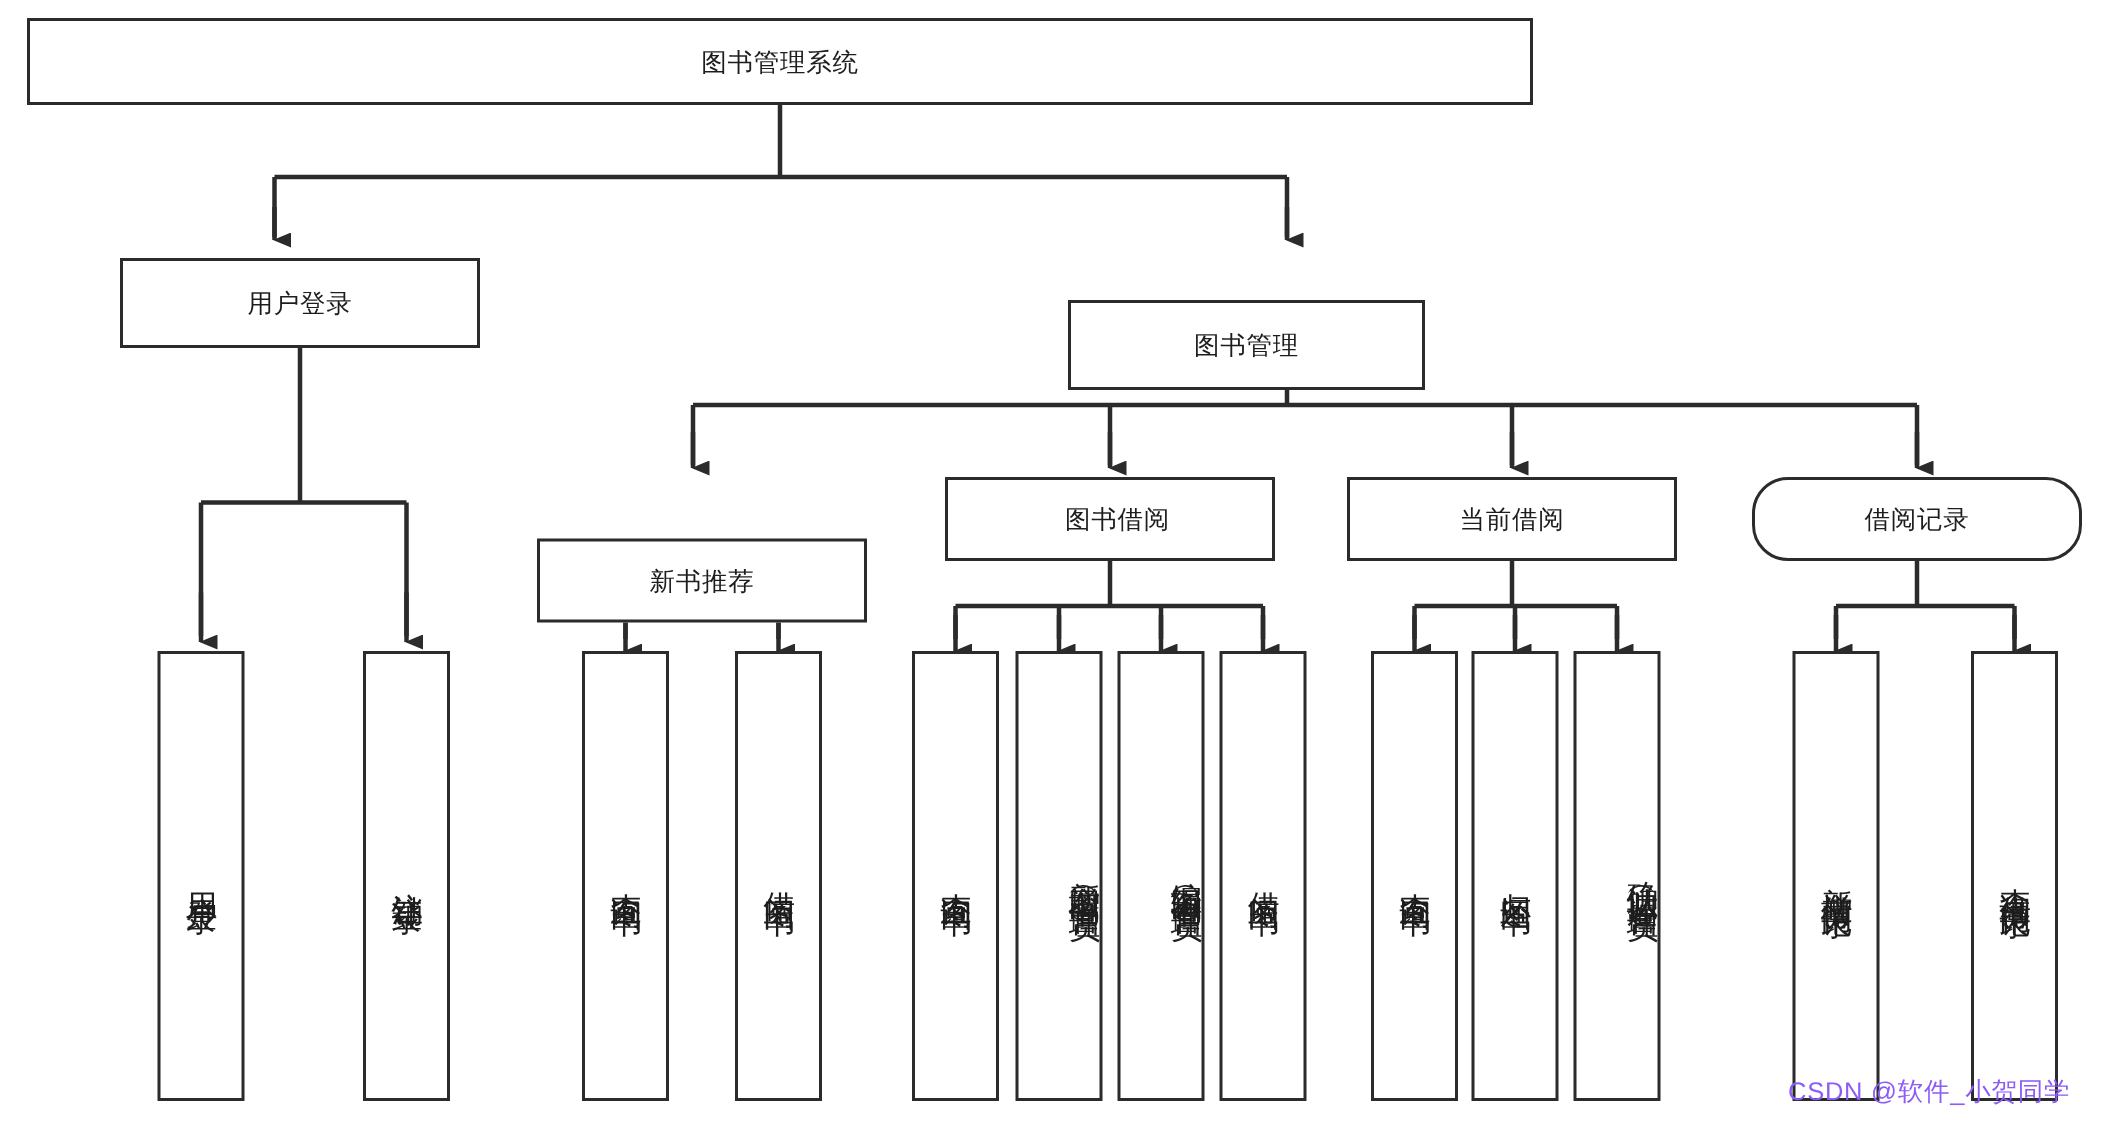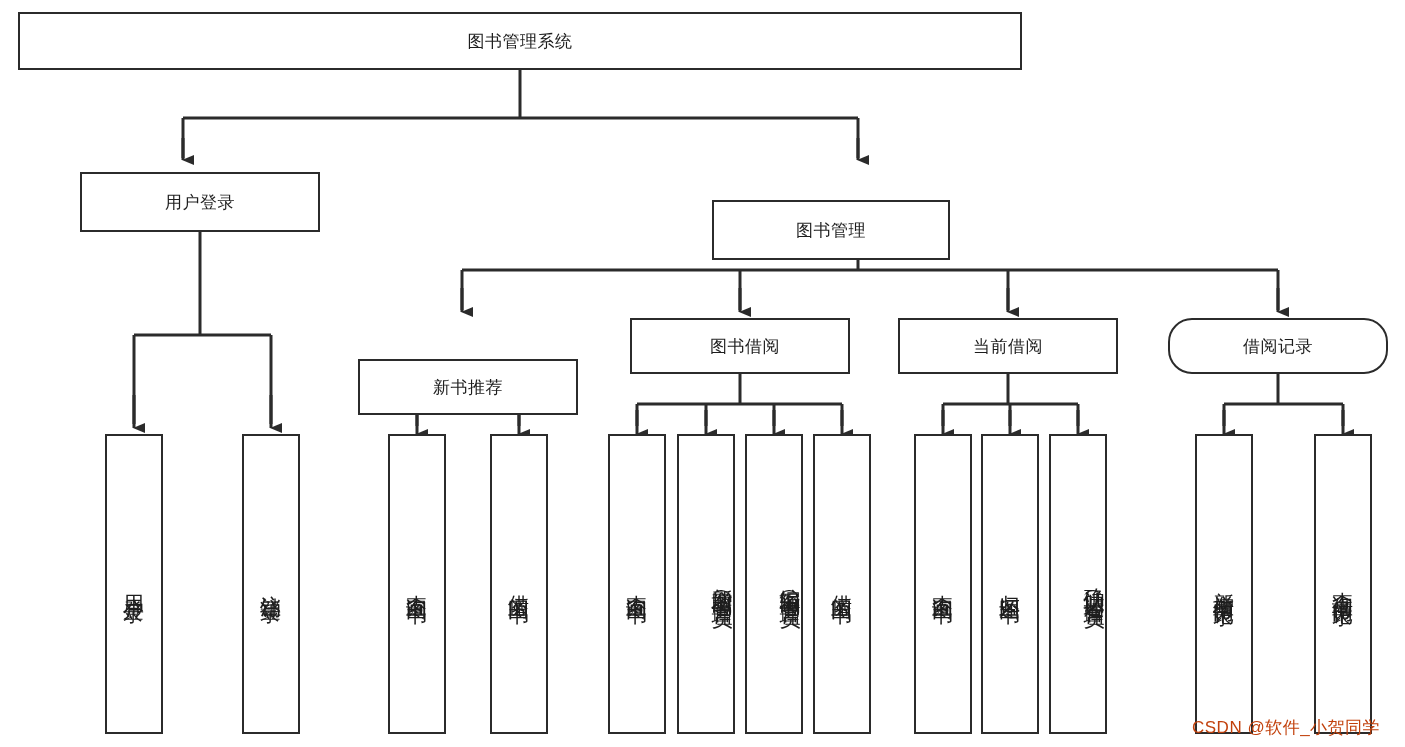--- a/index.html
+++ b/index.html
@@ -53,21 +53,21 @@
     align-items: center;
   }
   .node.vert .lbl {
     writing-mode: vertical-rl;
     text-orientation: upright;
     white-space: nowrap;
   }
   .watermark {
     position: absolute;
     font-size: 17px;
-    color: #c2410c;
+    color: #8b5cf6;
     white-space: nowrap;
     letter-spacing: 0.5px;
   }
 </style>
 </head>
 <body>
 
 <div id="canvas">
 
   <svg class="connectors" viewBox="0 0 1405 747">

